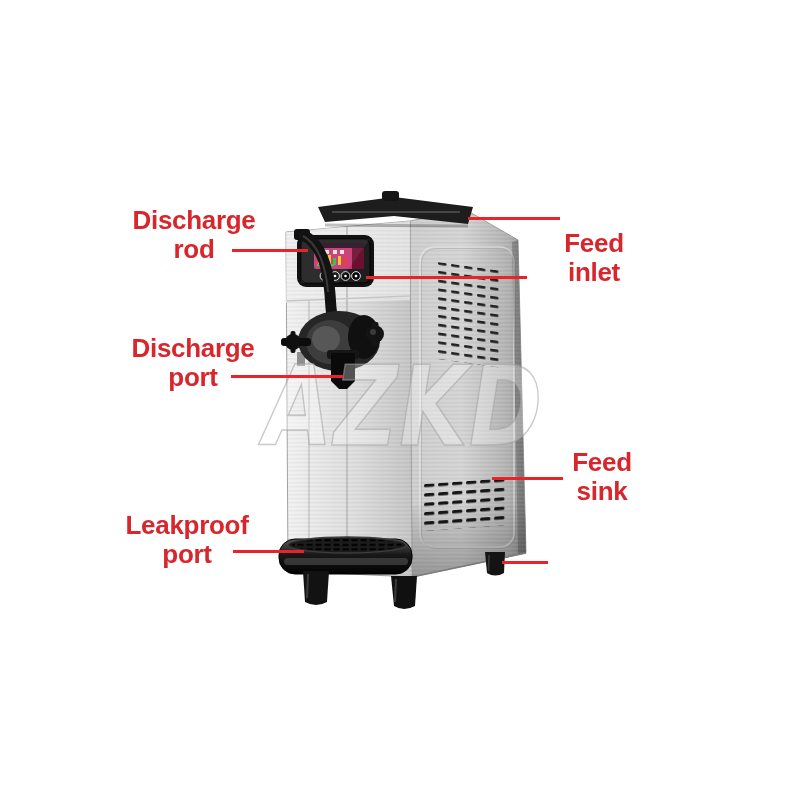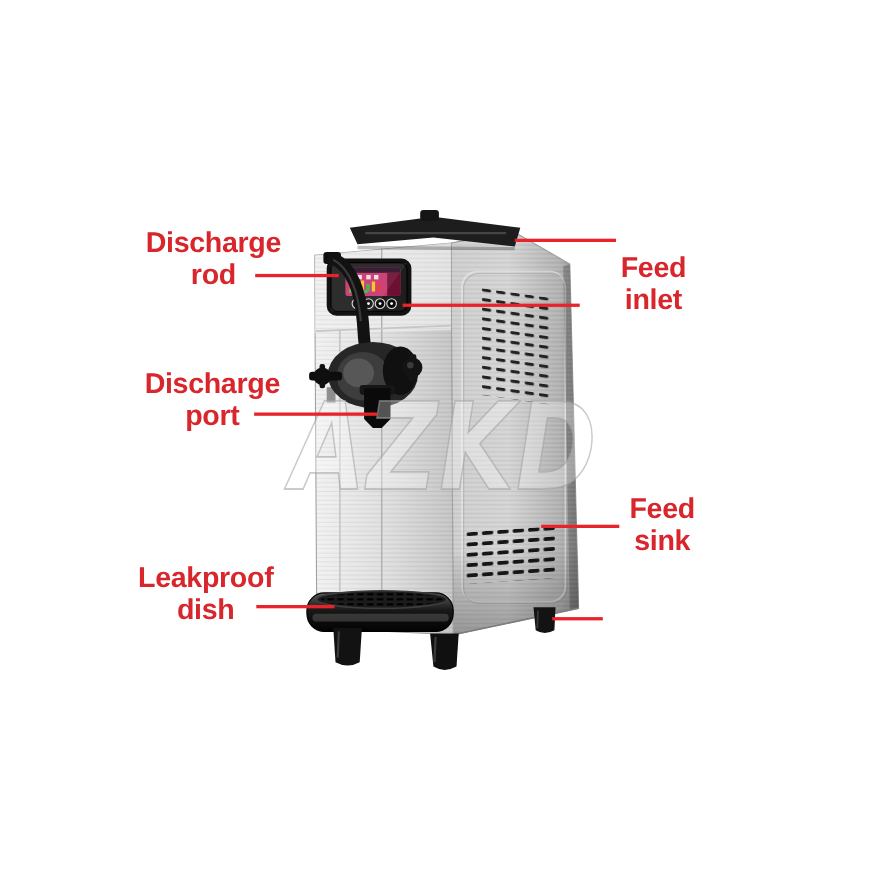--- a/index.html
+++ b/index.html
@@ -190,15 +190,15 @@
 
   <div class="lbl" id="lbl-discharge-rod">Discharge
 rod</div>
   <div class="lbl" id="lbl-feed-inlet">Feed
 inlet</div>
   <div class="lbl" id="lbl-discharge-port">Discharge
 port</div>
   <div class="lbl" id="lbl-heat-sink">Feed
 sink</div>
   <div class="lbl" id="lbl-leakproof-dish">Leakproof
-dish</div>
+port</div>
 
 </div>
 
 </body></html>

